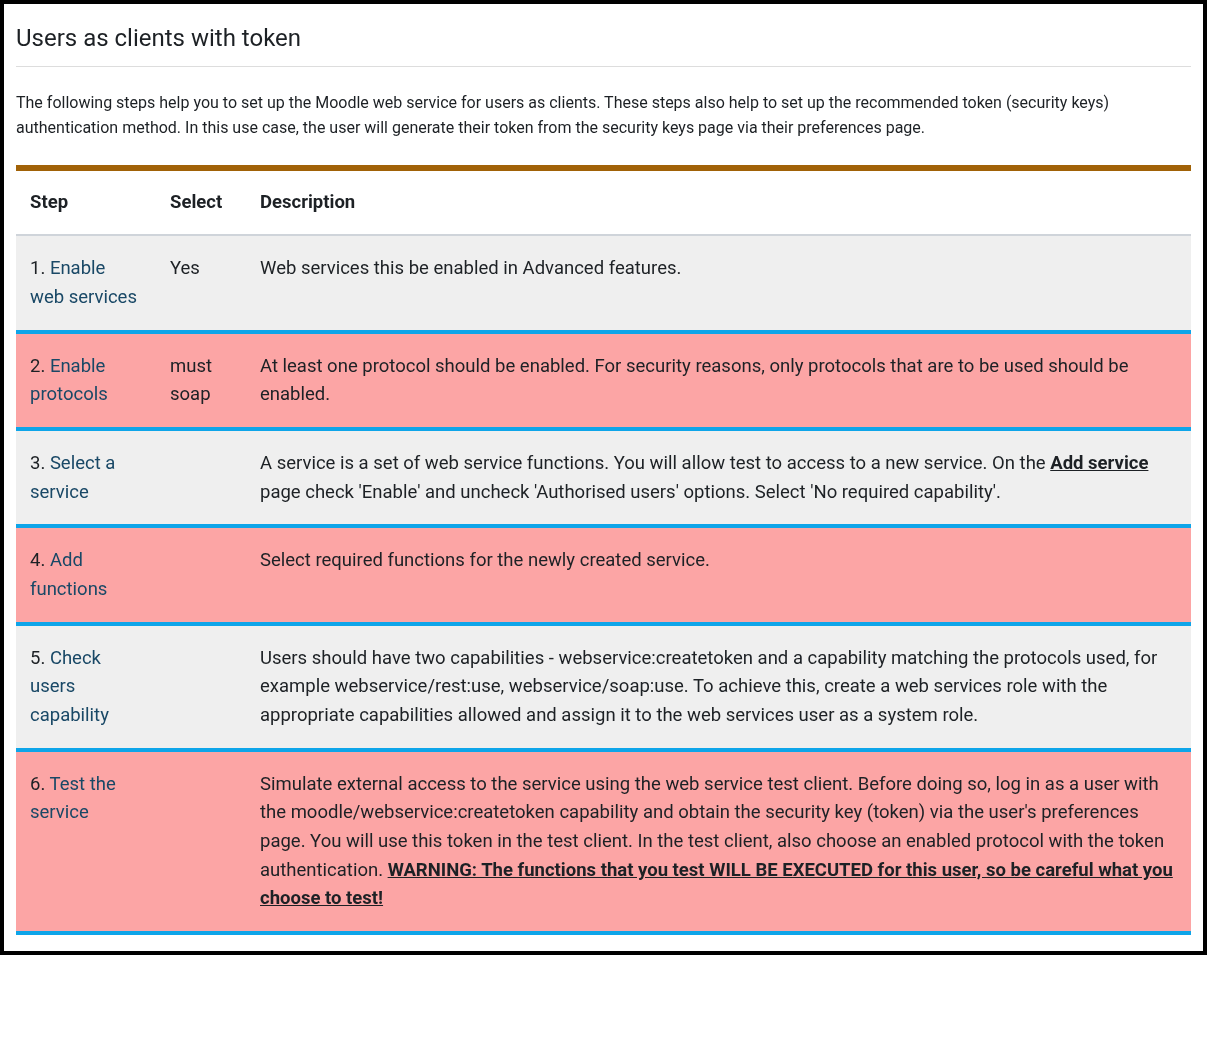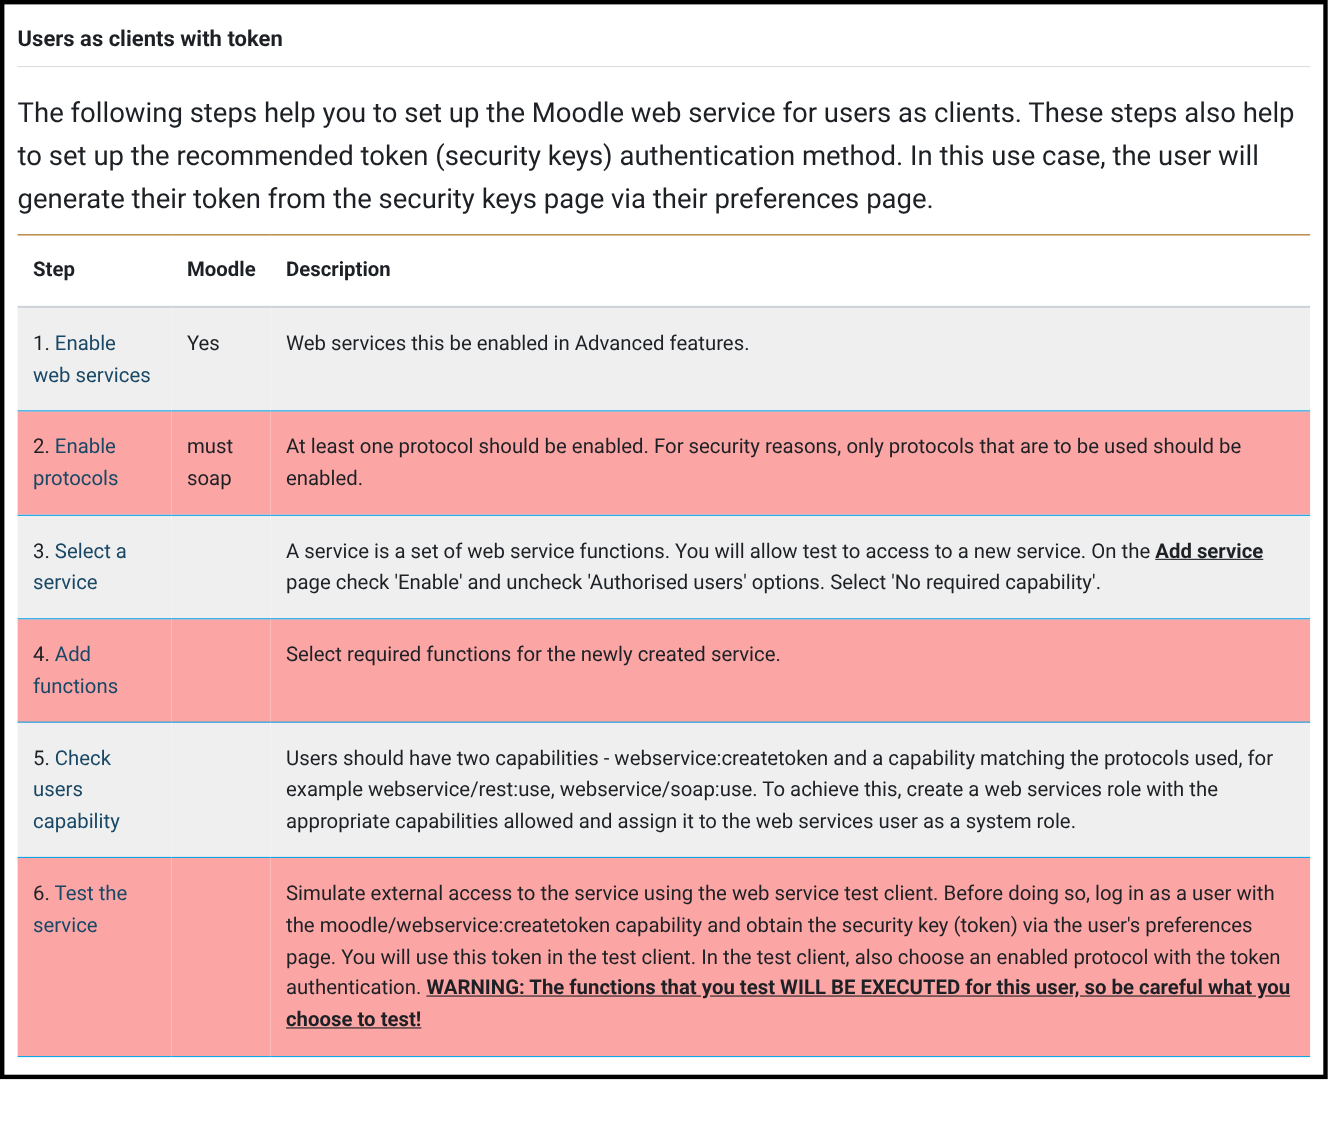--- a/index.html
+++ b/index.html
@@ -11,51 +11,51 @@
       font-family: -apple-system, BlinkMacSystemFont, "Segoe UI", Roboto, "Helvetica Neue", Arial, sans-serif;
       font-size: 18px;
       line-height: 1.5;
       color: #1d2125;
       background: #fff;
       padding: 16px 12px;
       border: 4px solid #000;
       width: 1207px;
     }
     h2.page-title {
-      font-size: 20px;
-      font-weight: 700;
+      font-size: 24px;
+      font-weight: 400;
       color: #1d2125;
       padding-bottom: 10px;
       margin-bottom: 0;
       border-bottom: 1px solid #ddd;
     }
     p.intro {
       margin-top: 24px;
-      margin-bottom: 12px;
+      margin-bottom: 24px;
       color: #1d2125;
-      font-size: 25px;
+      font-size: 16px;
       line-height: 1.55;
     }
     table.steps-table {
       width: 100%;
       border-collapse: collapse;
       font-size: 18.5px;
     }
     table.steps-table thead th {
       text-align: left;
       font-weight: 700;
       padding: 18px 12px 18px 14px;
-      border-top: 1px solid #a16207;
+      border-top: 6px solid #a16207;
       border-bottom: 2px solid #cfd4da;
       color: #1d2125;
     }
     table.steps-table tbody td {
       vertical-align: top;
       padding: 18px 12px 18px 14px;
-      border-bottom: 1px solid #0ea5e9;
+      border-bottom: 4px solid #0ea5e9;
       line-height: 1.55;
     }
     table.steps-table tbody tr.odd {
       background: #efefef;
     }
     table.steps-table tbody tr.even {
       background: #fca5a5;
     }
     td.col-step {
       width: 140px;
@@ -80,21 +80,21 @@
 <body>
 
 <h2 class="page-title">Users as clients with token</h2>
 
 <p class="intro">The following steps help you to set up the Moodle web service for users as clients. These steps also help to set up the recommended token (security keys) authentication method. In this use case, the user will generate their token from the security keys page via their preferences page.</p>
 
 <table class="steps-table">
   <thead>
     <tr>
       <th>Step</th>
-      <th>Moodle</th>
+      <th>Select</th>
       <th>Description</th>
     </tr>
   </thead>
   <tbody>
     <tr class="odd">
       <td class="col-step">
         <span class="step-num">1. </span><a class="step-link">Enable web services</a>
       </td>
       <td class="col-status">Yes</td>
       <td>

